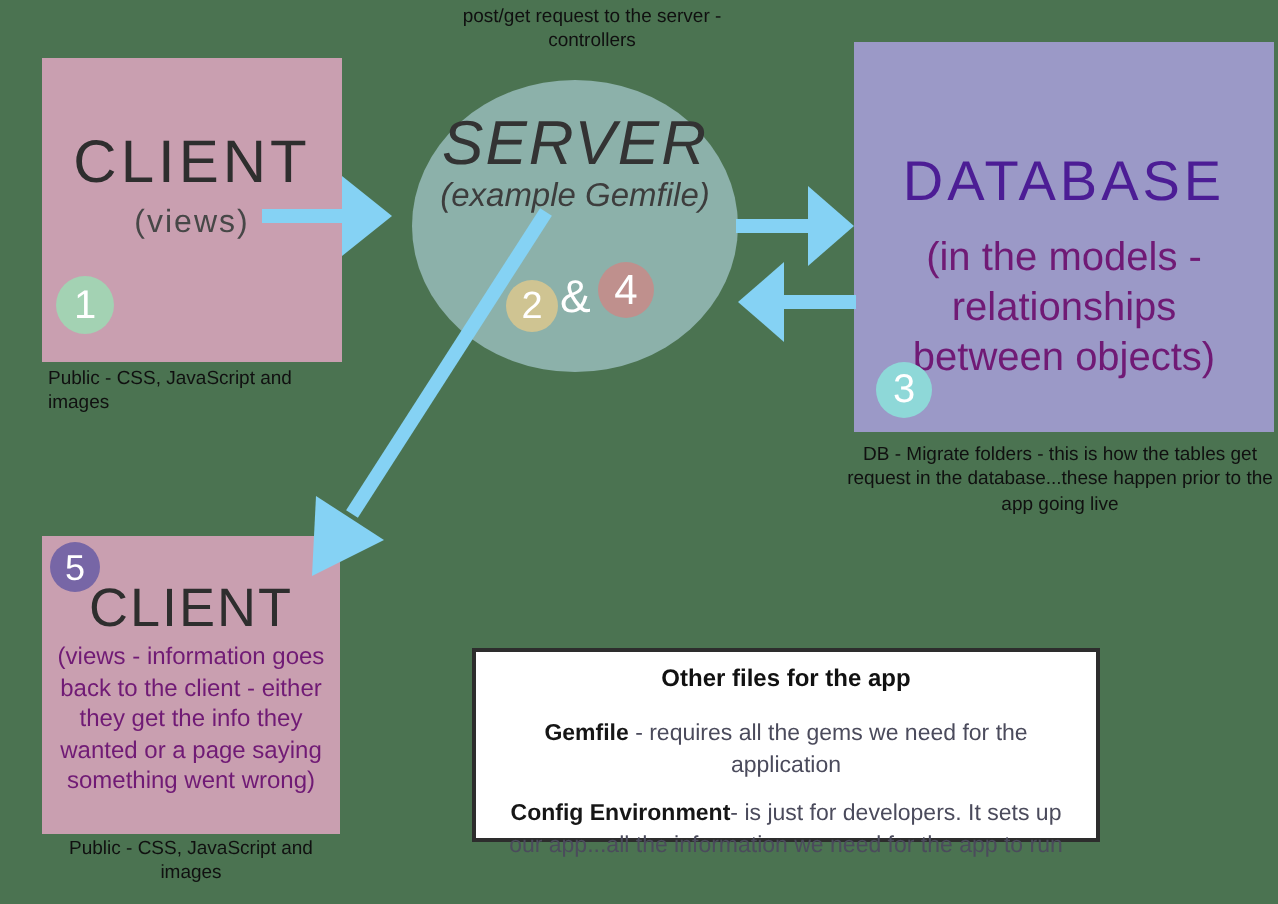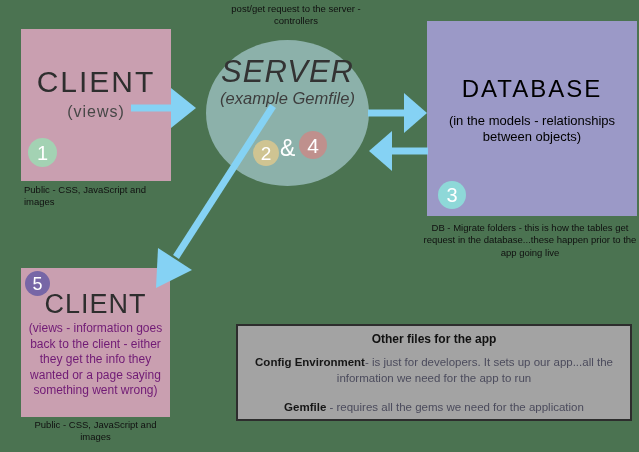--- a/index.html
+++ b/index.html
@@ -37,30 +37,30 @@
   .caption-db{left:423px;top:222px;width:214px;text-align:center;}
   .caption-client5{left:21px;top:419px;width:149px;text-align:center;}
 
   
   .server{left:206px;top:40px;width:163px;height:146px;background:#8cb1aa;border-radius:50%;text-align:center;font-style:italic;}
   .server .big-title{margin-top:16px;font-size:31px;letter-spacing:1px;color:#333;}
   .server .sub{margin-top:2px;font-size:16.5px;color:#3d3d3d;}
 
   
   .database{left:427px;top:21px;width:210px;height:195px;background:#9b99c7;text-align:center;}
-  .database .big-title{margin-top:56px;font-size:24px;letter-spacing:2px;color:#000000;}
-  .database .sub{margin:12px auto 0;font-size:13px;width:180px;color:#000000;line-height:1.25;}
+  .database .big-title{margin-top:56px;font-size:28px;letter-spacing:2px;color:#4c1d95;}
+  .database .sub{margin:12px auto 0;font-size:20px;width:180px;color:#701a75;line-height:1.25;}
 
   
   .client5{left:21px;top:268px;width:149px;height:149px;background:#c99fb0;text-align:center;}
   .client5 .big-title{margin-top:23px;font-size:27px;letter-spacing:1px;color:#2e2e2e;}
   .client5 .sub{margin:3px auto 0;width:142px;font-size:12px;color:#701a75;line-height:1.3;}
 
   
-  .other-files{left:236px;top:324px;width:396px;height:97px;background:#a3a3a3;border:2px solid #2d2d2d;text-align:center;color:#4b4b5c;}
+  .other-files{left:236px;top:324px;width:314px;height:97px;background:#ffffff;border:2px solid #2d2d2d;text-align:center;color:#4b4b5c;}
   .other-files .panel-title{margin-top:6px;font-size:12px;font-weight:bold;color:#111;}
   .other-files .entry{font-size:11.5px;line-height:1.35;}
   .entry-config{margin-top:9px;padding:0 14px;}
   .entry-gemfile{margin-top:14px;padding:0 14px;}
   .term{font-weight:bold;color:#161616;}
 
   
   .arrows{position:absolute;left:0;top:0;width:639px;height:452px;pointer-events:none;}
 </style>
 </head>
@@ -94,22 +94,22 @@
 
   <div class="box client5">
     <div class="big-title">CLIENT</div>
     <div class="sub">(views - information goes back to the client - either they get the info they wanted or a page saying something went wrong)</div>
   </div>
   <div class="badge badge5">5</div>
   <div class="caption caption-client5">Public - CSS, JavaScript and images</div>
 
   <div class="box other-files">
     <div class="panel-title">Other files for the app</div>
+    <div class="entry entry-gemfile"><span class="term">Gemfile</span><span> - requires all the gems we need for the application</span></div>
     <div class="entry entry-config"><span class="term">Config Environment</span><span>- is just for developers. It sets up our app...all the information we need for the app to run</span></div>
-    <div class="entry entry-gemfile"><span class="term">Gemfile</span><span> - requires all the gems we need for the application</span></div>
   </div>
 
   <svg class="arrows" viewBox="0 0 639 452" xmlns="http://www.w3.org/2000/svg">
     <g fill="#85d2f4" stroke="none">
       <rect x="131" y="104.5" width="42" height="7"></rect>
       <polygon points="171,88 196,108 171,128"></polygon>
     </g>
     <g fill="#85d2f4">
       <rect x="368" y="109.5" width="38" height="7"></rect>
       <polygon points="404,93 427,113 404,133"></polygon>

